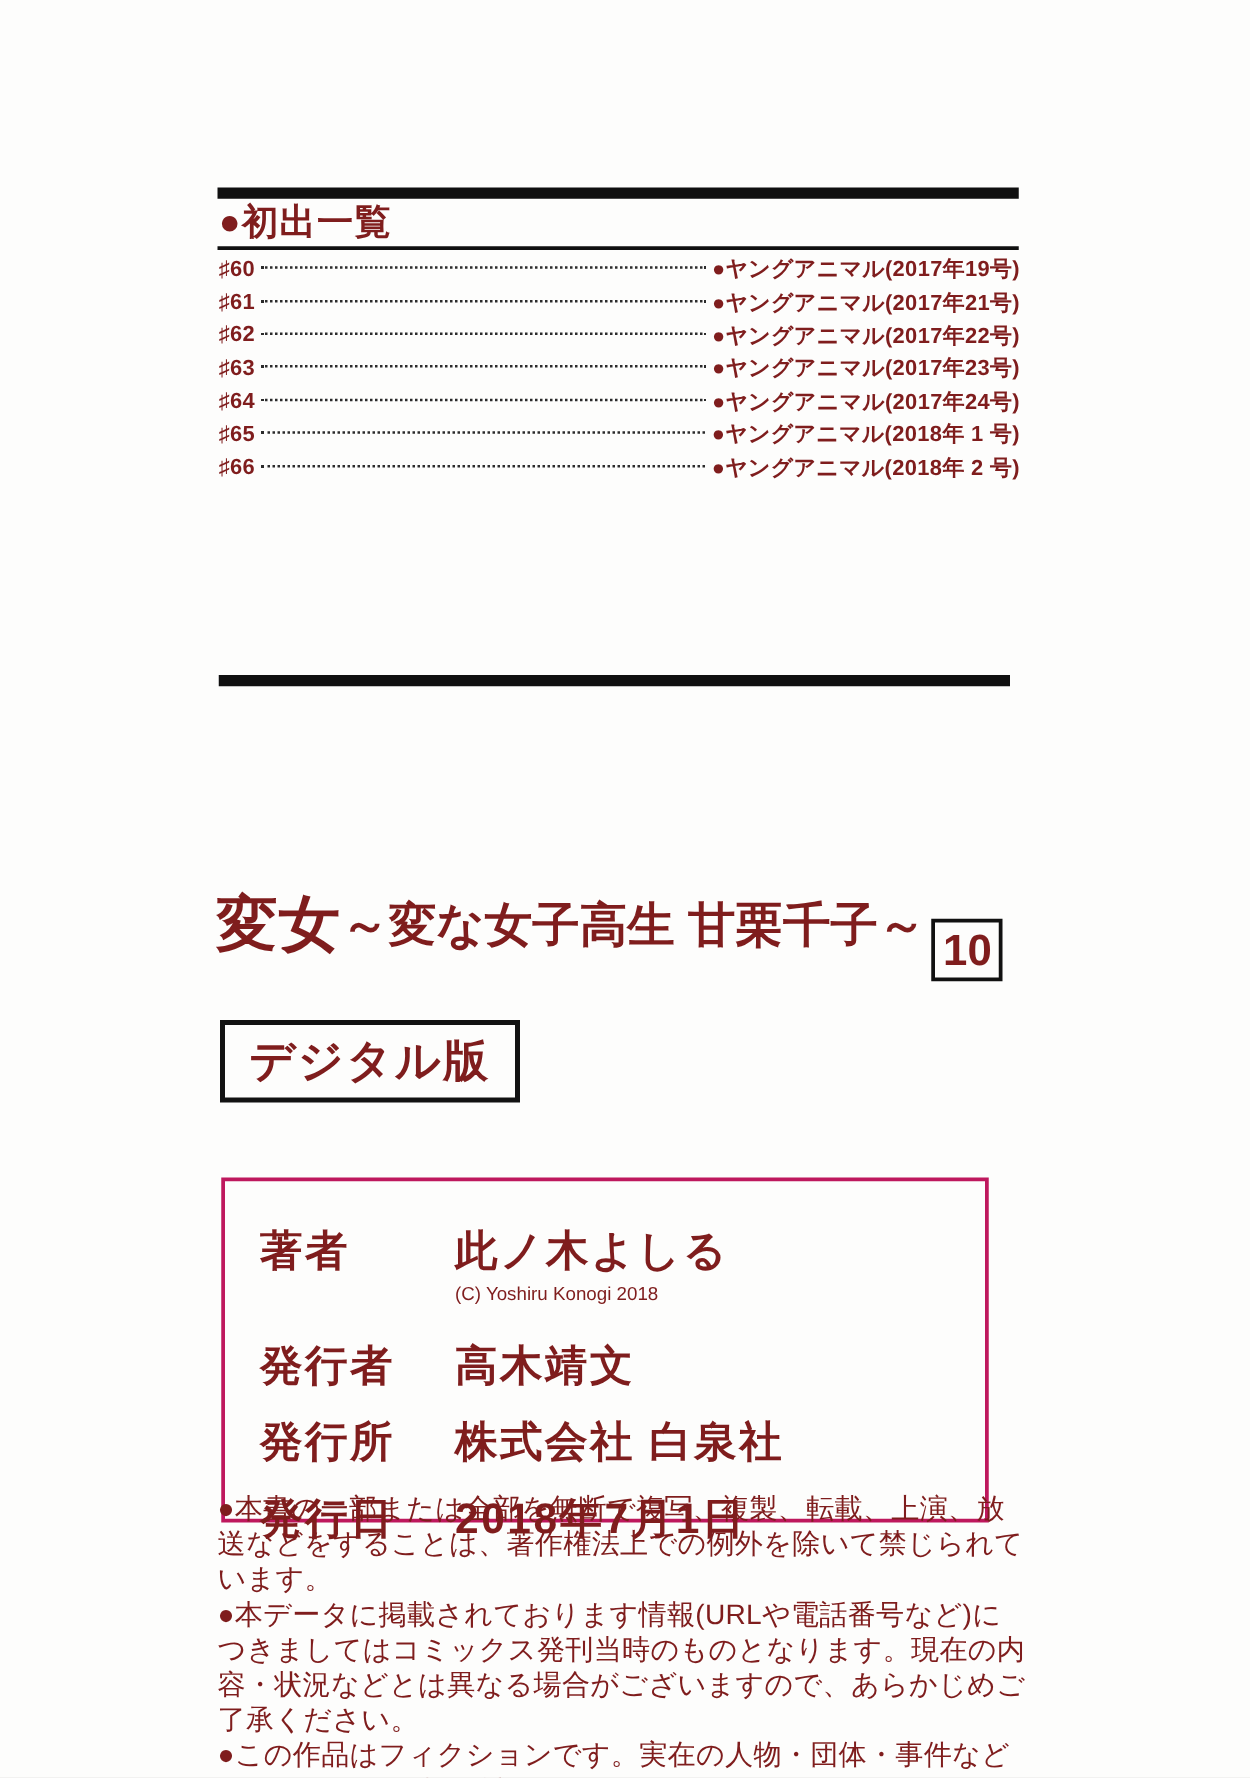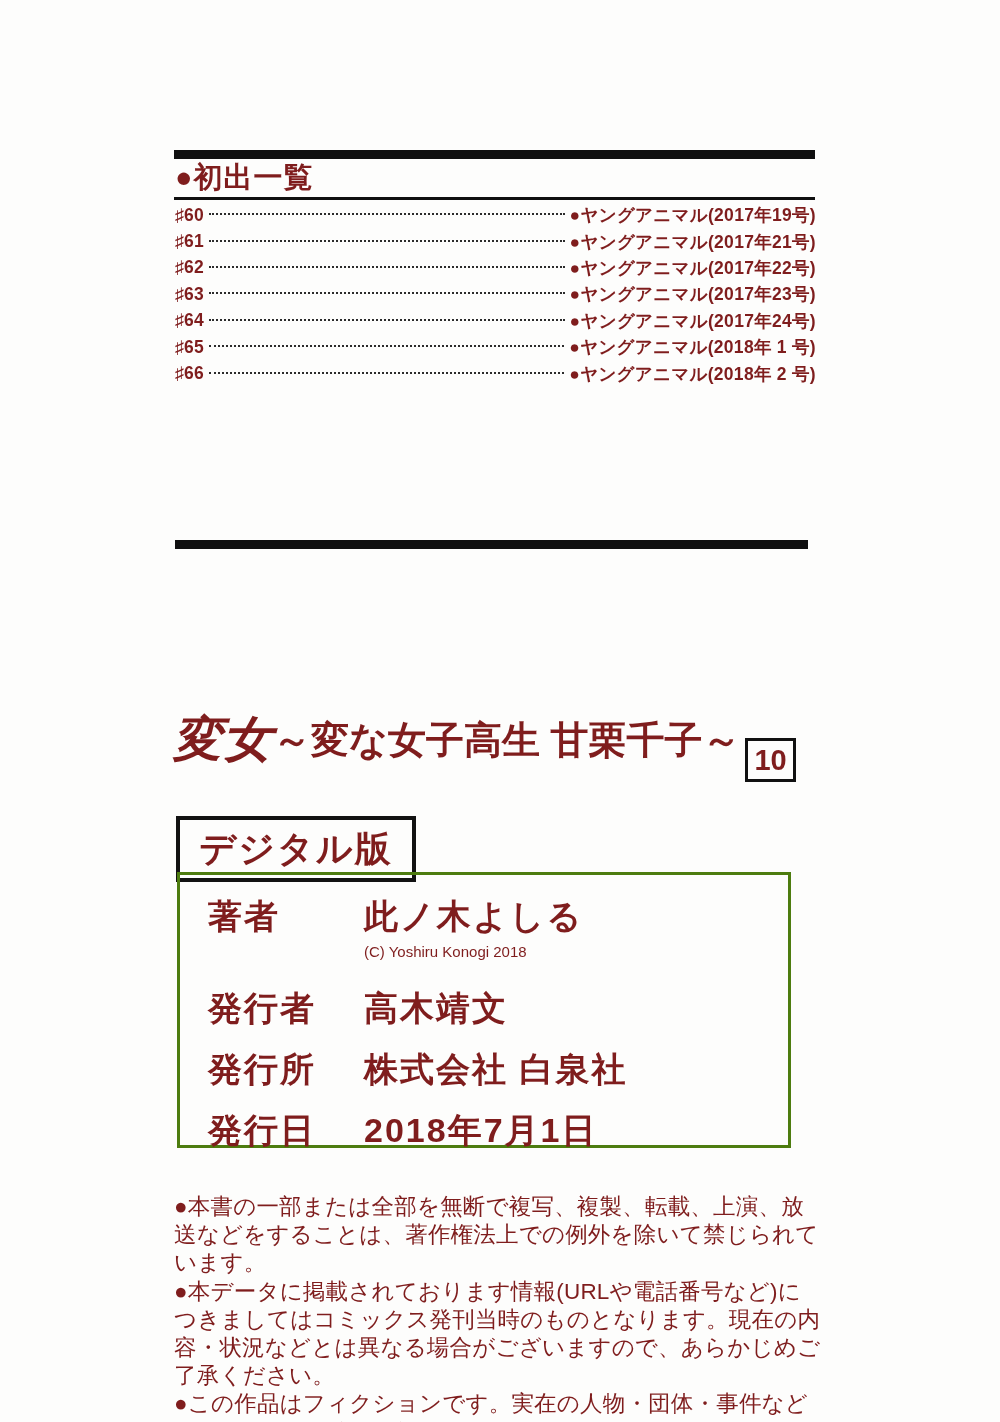--- a/index.html
+++ b/index.html
@@ -37,38 +37,38 @@
 
   .series {
     position:absolute; left:173px; top:656px;
     font-family:"Liberation Serif", serif;
     font-size:36px; font-weight:700; letter-spacing:1px; word-spacing:14px;
   }
   .book-title {
     position:absolute; left:173px; top:706px; height:68px;
     display:flex; align-items:center; font-weight:800; white-space:nowrap;
   }
-  .t-main { font-size:49px; letter-spacing:1px;font-style:italic; }
+  .t-main { font-size:49px; letter-spacing:1px; }
   .t-sub  { font-size:38px; }
   .t-vol {
     margin-left:5px; border:3px solid #111;
-    font-size:29px; font-weight:800; line-height:1;
+    font-size:35px; font-weight:800; line-height:1;
     padding:5px 6px 4px 6px;
     margin-top:40px;
   }
   .edition-box {
     position:absolute; left:176px; top:805px; width:240px; height:66px;
     border:4px solid #121212;
     display:flex; align-items:center; justify-content:center;
     font-size:36px; font-weight:700; letter-spacing:2px;margin-top:11px;
   }
   .colophon {
-    position:absolute; left:177px; top:872px; width:614px; height:276px;
-    border:3px solid #4d7c0f;
-    padding:19px 10px 0 28px;
+    position:absolute; left:177px; top:942px; width:614px; height:276px;
+    border:3px solid #be185d;
+    padding:33px 10px 0 28px;
   }
   .c-row { display:flex; font-size:34px; font-weight:600; letter-spacing:2px; margin-bottom:15px; }
   .c-label { width:156px; flex:none; }
   .c-value { flex:none; }
   .c-note {
     font-size:15px; font-weight:500; letter-spacing:0;
     margin:-12px 0 26px 156px;
   }
   .legal {
     position:absolute; left:174px; top:1193px; width:650px;

